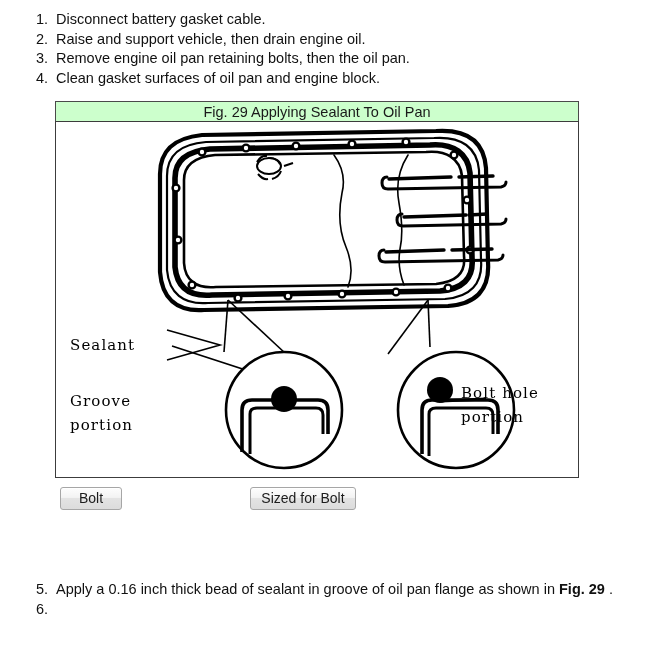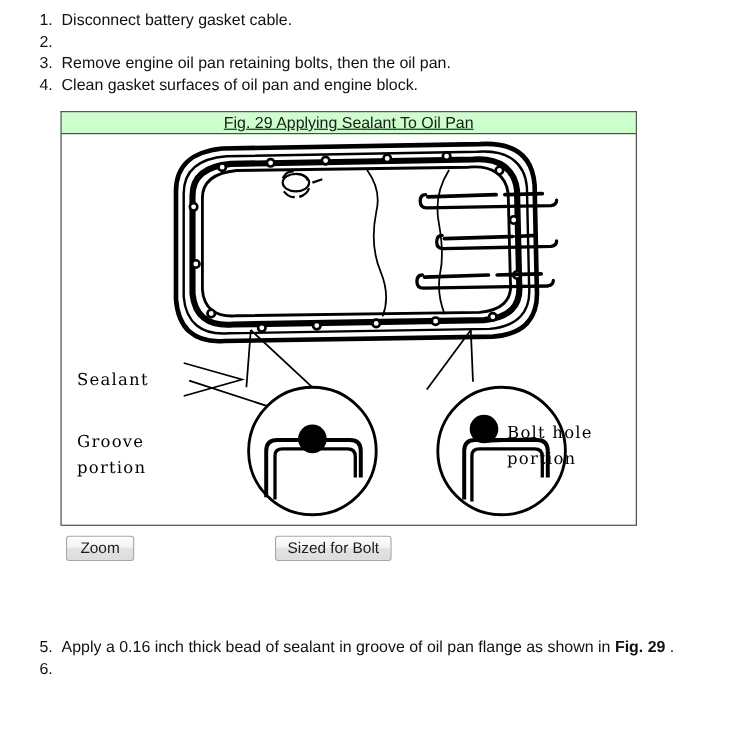--- a/index.html
+++ b/index.html
@@ -53,21 +53,20 @@
   .figure-caption {
     background: #ccffcc;
     border: 1px solid #4a4a4a;
     border-bottom: none;
     height: 20px;
     line-height: 20px;
     text-align: center;
     font-size: 14.5px;
     color: #1a1a1a;
     box-sizing: border-box;
-    text-decoration: underline;
   }
   .figure-frame {
     border: 1px solid #3c3c3c;
     border-top: 1px solid #3c3c3c;
     background: #ffffff;
     height: 357px;
     box-sizing: border-box;
     position: relative;
     overflow: hidden;
     padding-left: 16px;
@@ -118,20 +117,21 @@
 </head>
 <body>
 
 <ol class="proc-list top">
   <li class="proc-item">
     <span class="proc-num">1.</span>
     <span class="proc-text">Disconnect battery gasket cable.</span>
   </li>
   <li class="proc-item">
     <span class="proc-num">2.</span>
+    <span class="proc-text">Raise and support vehicle, then drain engine oil.</span>
   </li>
   <li class="proc-item">
     <span class="proc-num">3.</span>
     <span class="proc-text">Remove engine oil pan retaining bolts, then the oil pan.</span>
   </li>
   <li class="proc-item">
     <span class="proc-num">4.</span>
     <span class="proc-text">Clean gasket surfaces of oil pan and engine block.</span>
   </li>
 </ol>
@@ -241,21 +241,21 @@
       <text class="fig-label" x="14" y="284">Groove</text>
       <text class="fig-label" x="14" y="308">portion</text>
 
       <text class="fig-label" x="405" y="276">Bolt hole</text>
       <text class="fig-label" x="405" y="300">portion</text>
     </svg>
   </div>
 </div>
 
 <div class="button-row">
-  <button type="button" class="ui-button zoom-btn">Zoom</button>
+  <button type="button" class="ui-button zoom-btn">Bolt</button>
   <button type="button" class="ui-button print-btn">Sized for Bolt</button>
 </div>
 
 <ol class="proc-list bottom">
   <li class="proc-item">
     <span class="proc-num">5.</span>
     <span class="proc-text"><span>Apply a 0.16 inch thick bead of sealant in groove of oil pan flange as shown in </span><b>Fig. 29</b><span> .</span></span>
   </li>
   <li class="proc-item">
     <span class="proc-num">6.</span>

